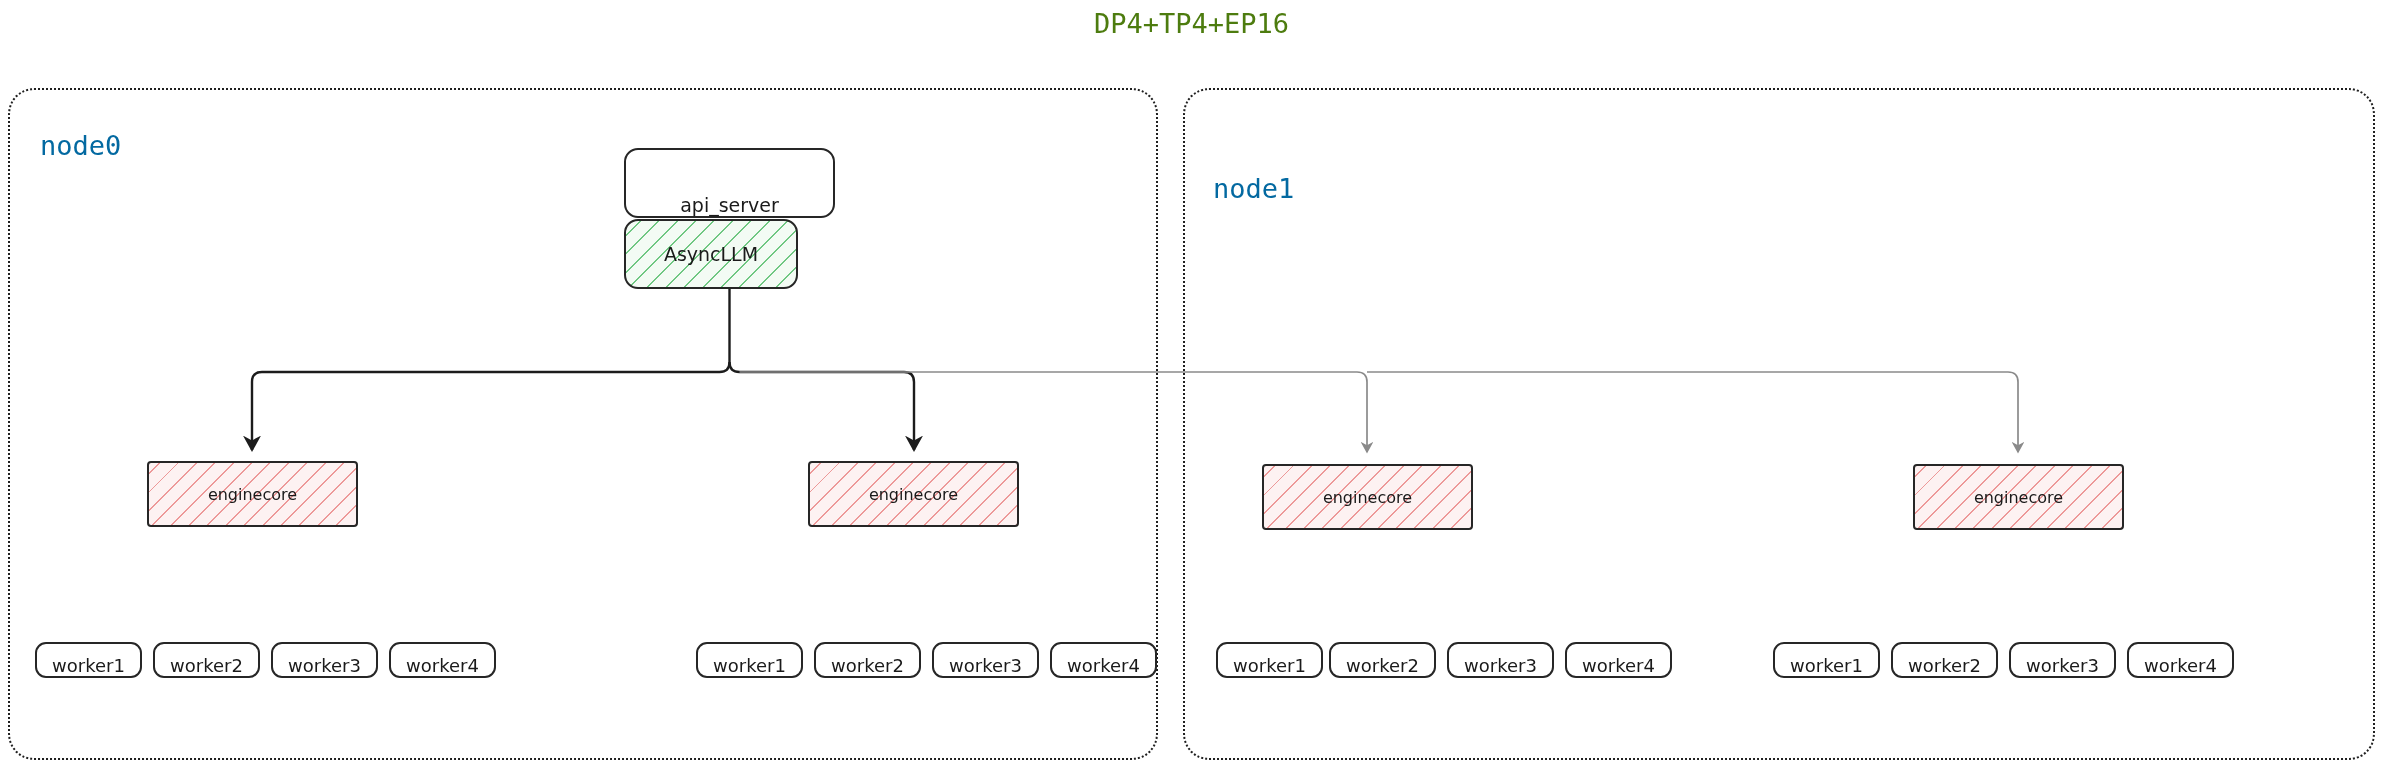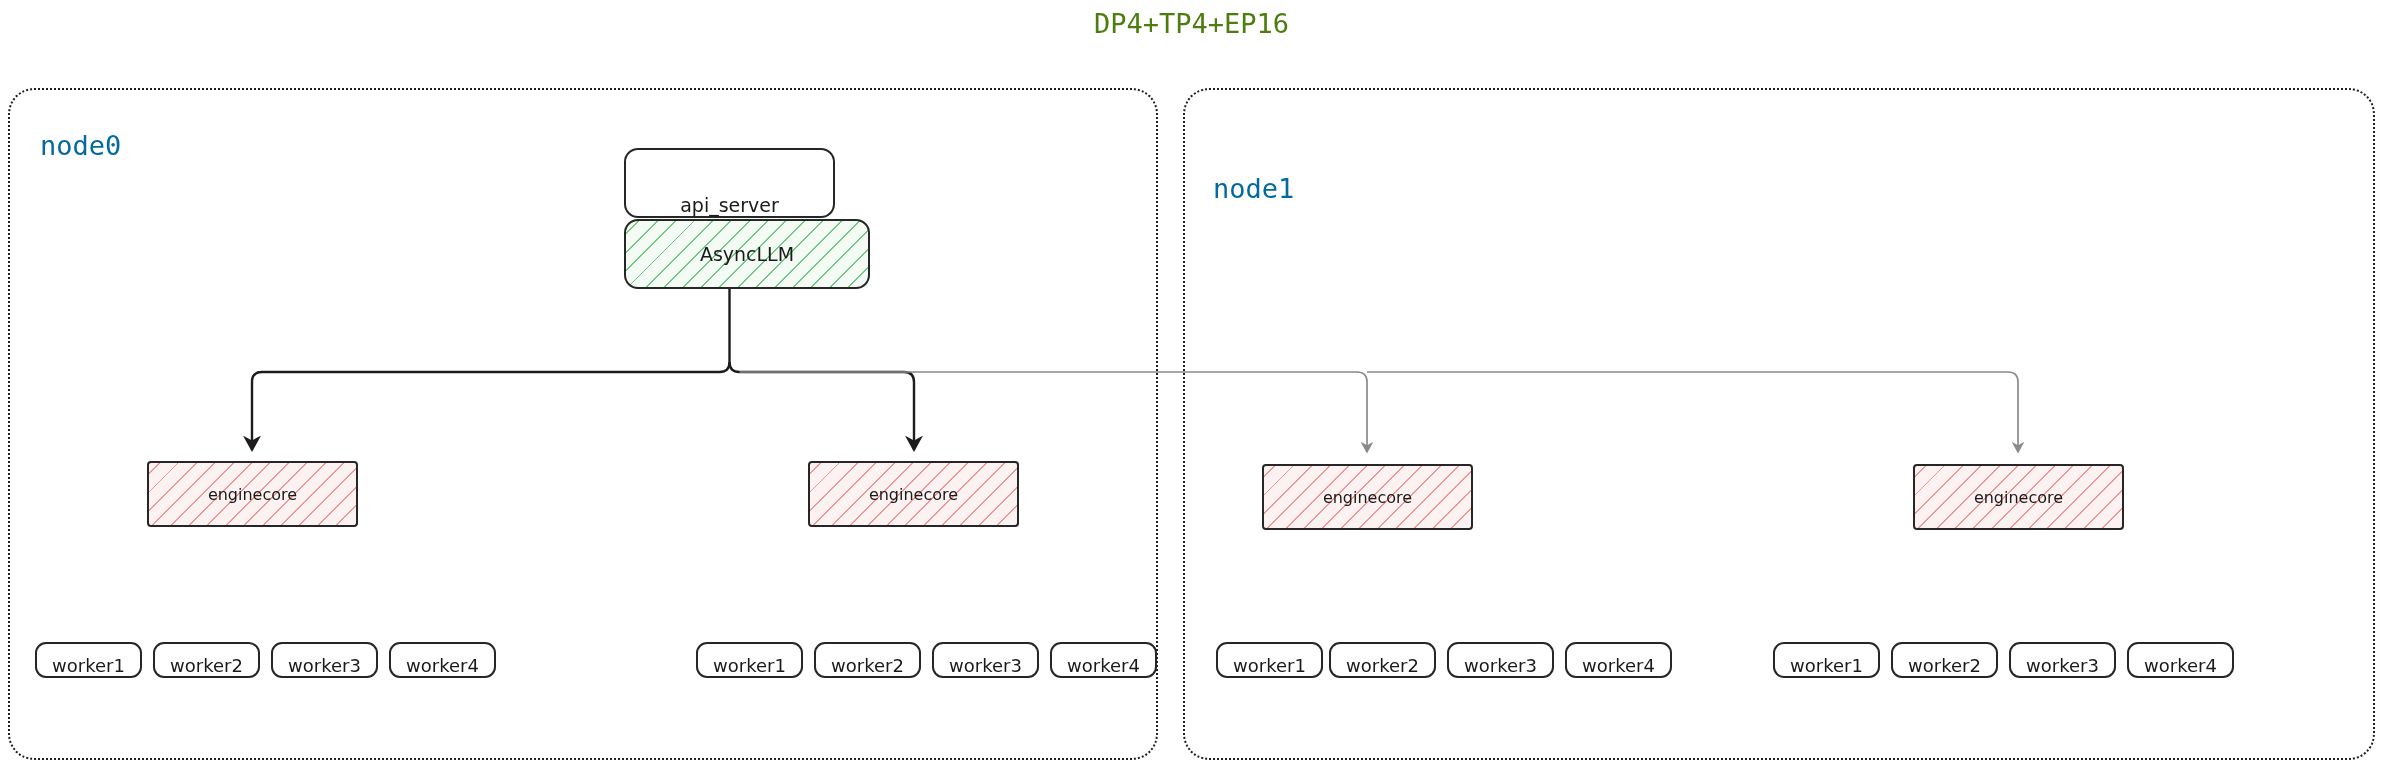--- a/index.html
+++ b/index.html
@@ -149,21 +149,21 @@
 
     <path d="M 739.5 372 L 1357 372 Q 1367 372 1367 382 L 1367 452" fill="none" stroke="#8a8a8a" stroke-width="1.7" marker-end="url(#arrow-light)"></path>
 
     <path d="M 1367 372 L 2008 372 Q 2018 372 2018 382 L 2018 452" fill="none" stroke="#8a8a8a" stroke-width="1.7" marker-end="url(#arrow-light)"></path>
   </svg>
 
   <div class="rbox box-api" style="left:624px; top:148px; width:211px; height:70px;">
     <span class="rbox-label">api_server</span>
   </div>
 
-  <div class="rbox box-async" style="left:624px; top:219px; width:246px; height:70px;">
+  <div class="rbox box-async" style="left:624px; top:219px; width:174px; height:70px;">
     <span class="rbox-label">AsyncLLM</span>
   </div>
 
   <div class="rbox box-engine" style="left:147px; top:461px; width:211px; height:66px;">
     <span class="rbox-label">enginecore</span>
   </div>
 
   <div class="rbox box-engine" style="left:808px; top:461px; width:211px; height:66px;">
     <span class="rbox-label">enginecore</span>
   </div>

